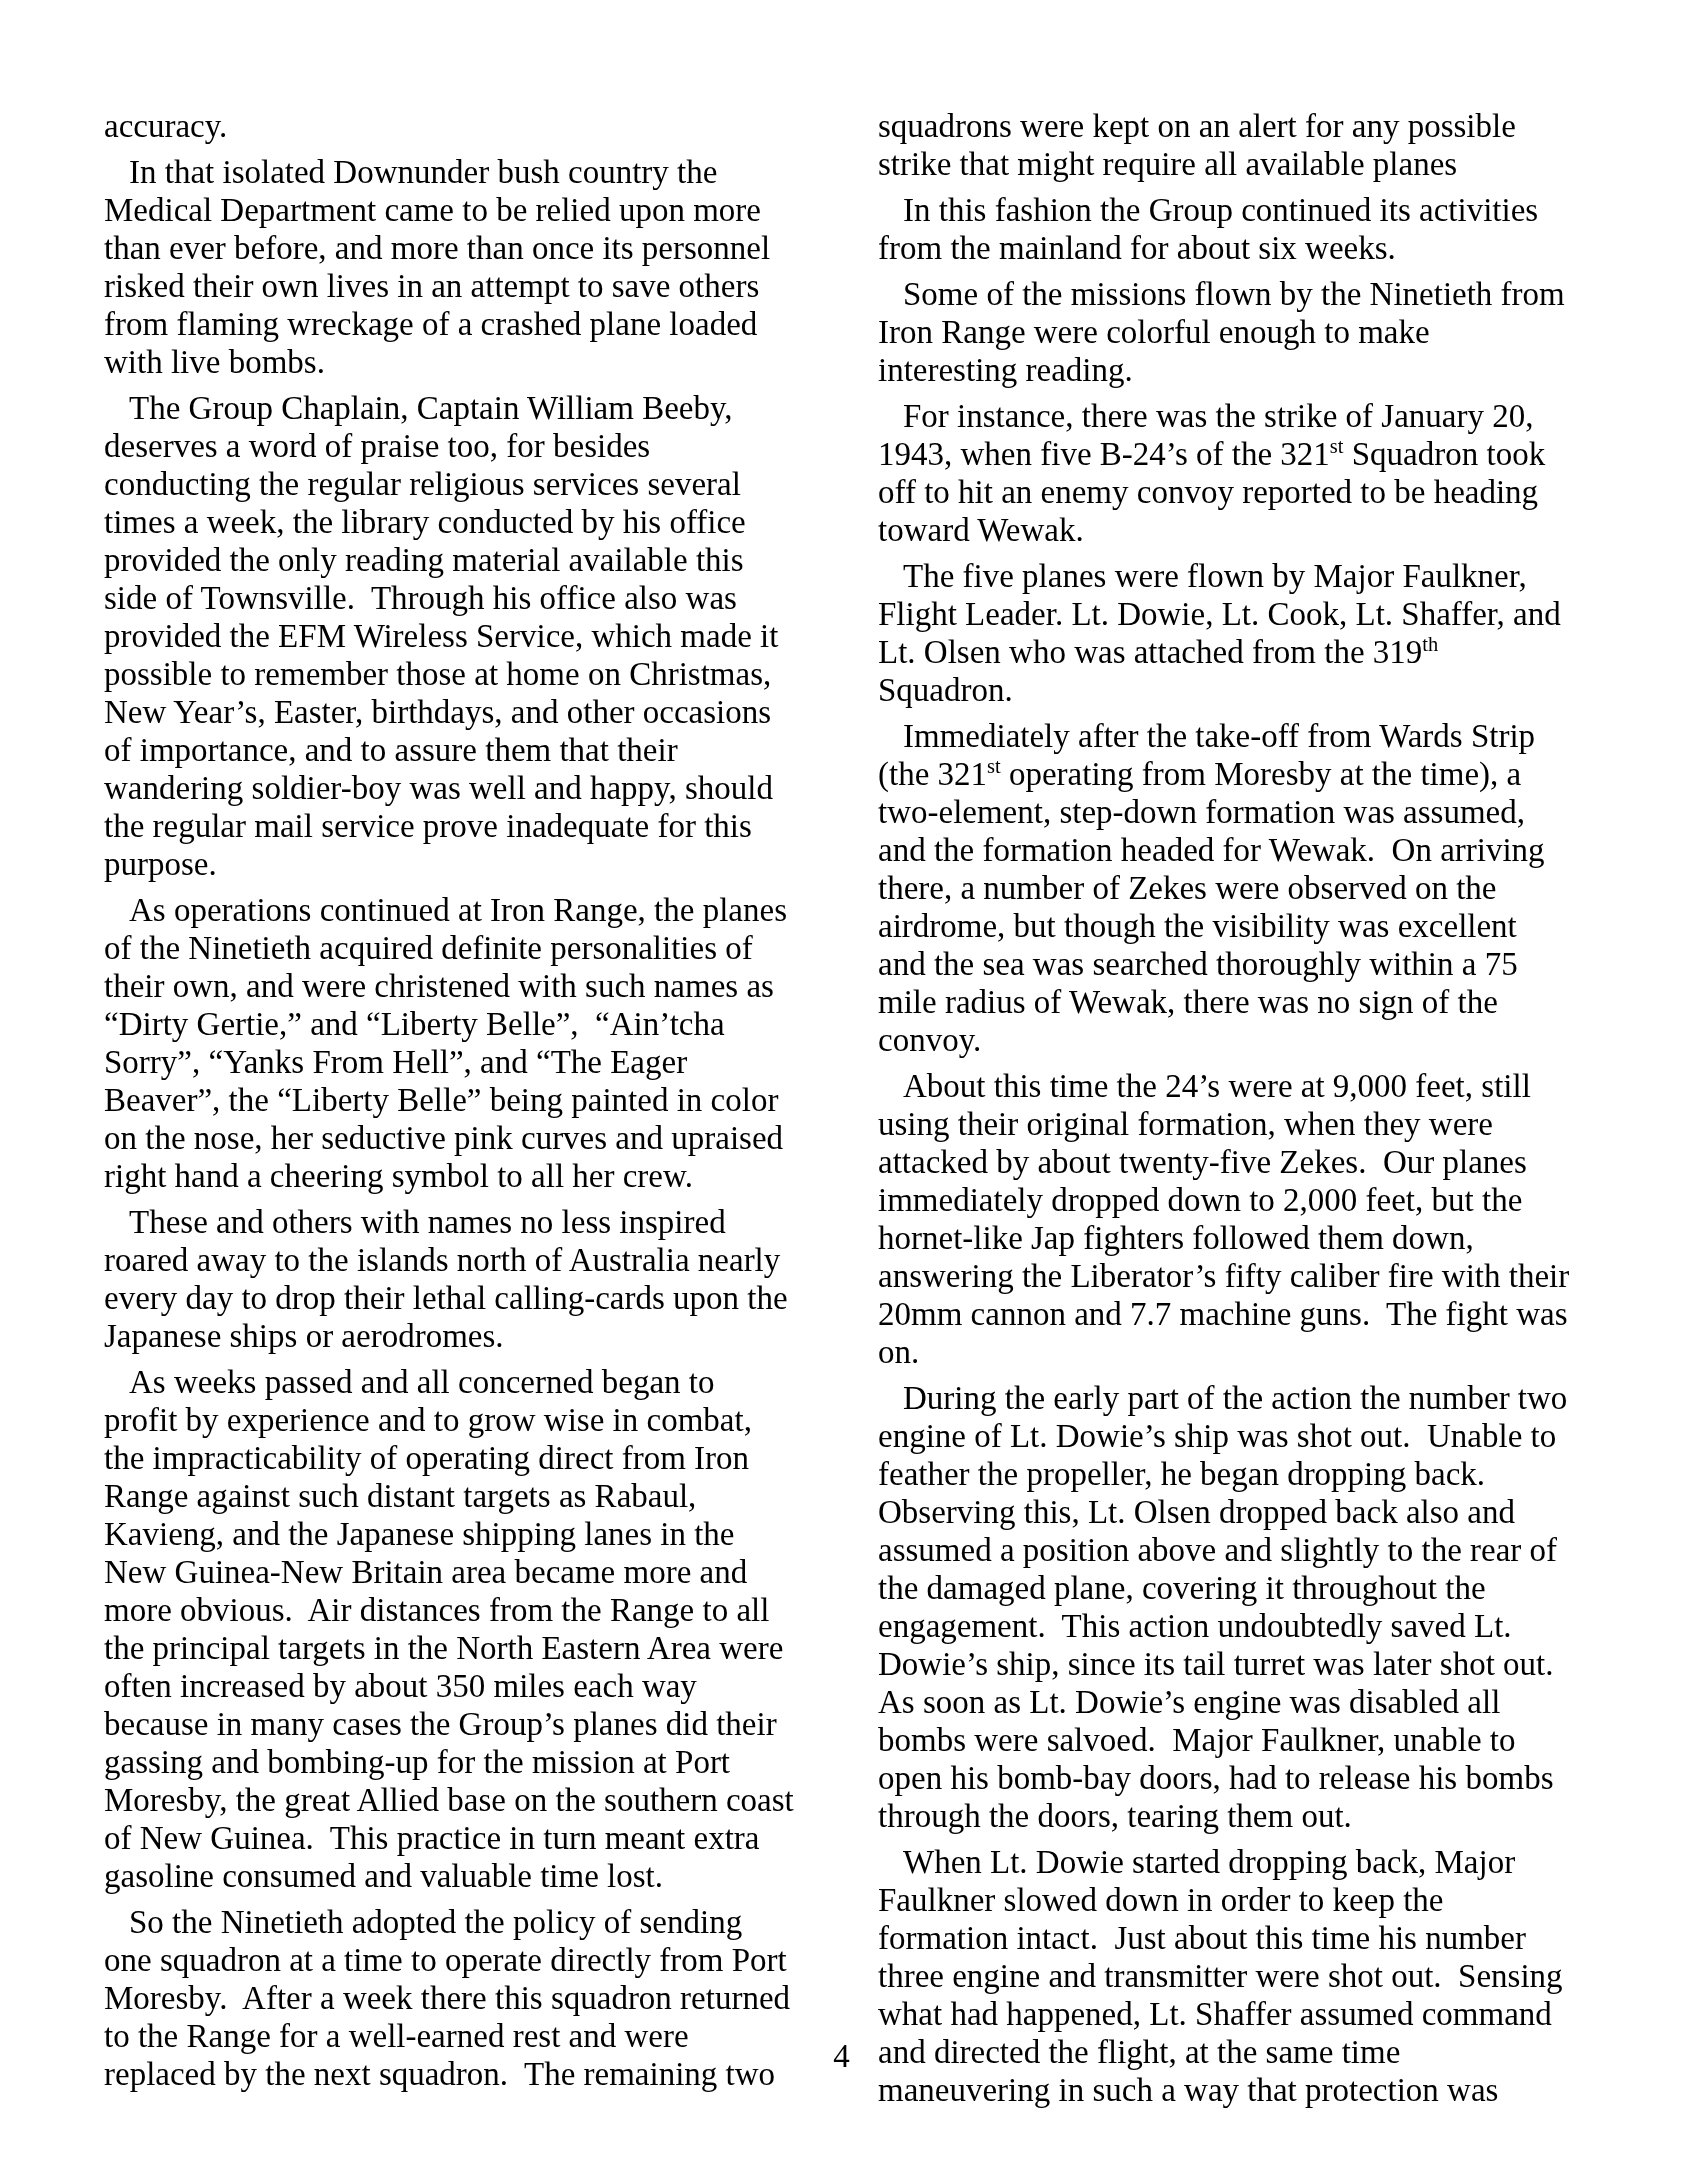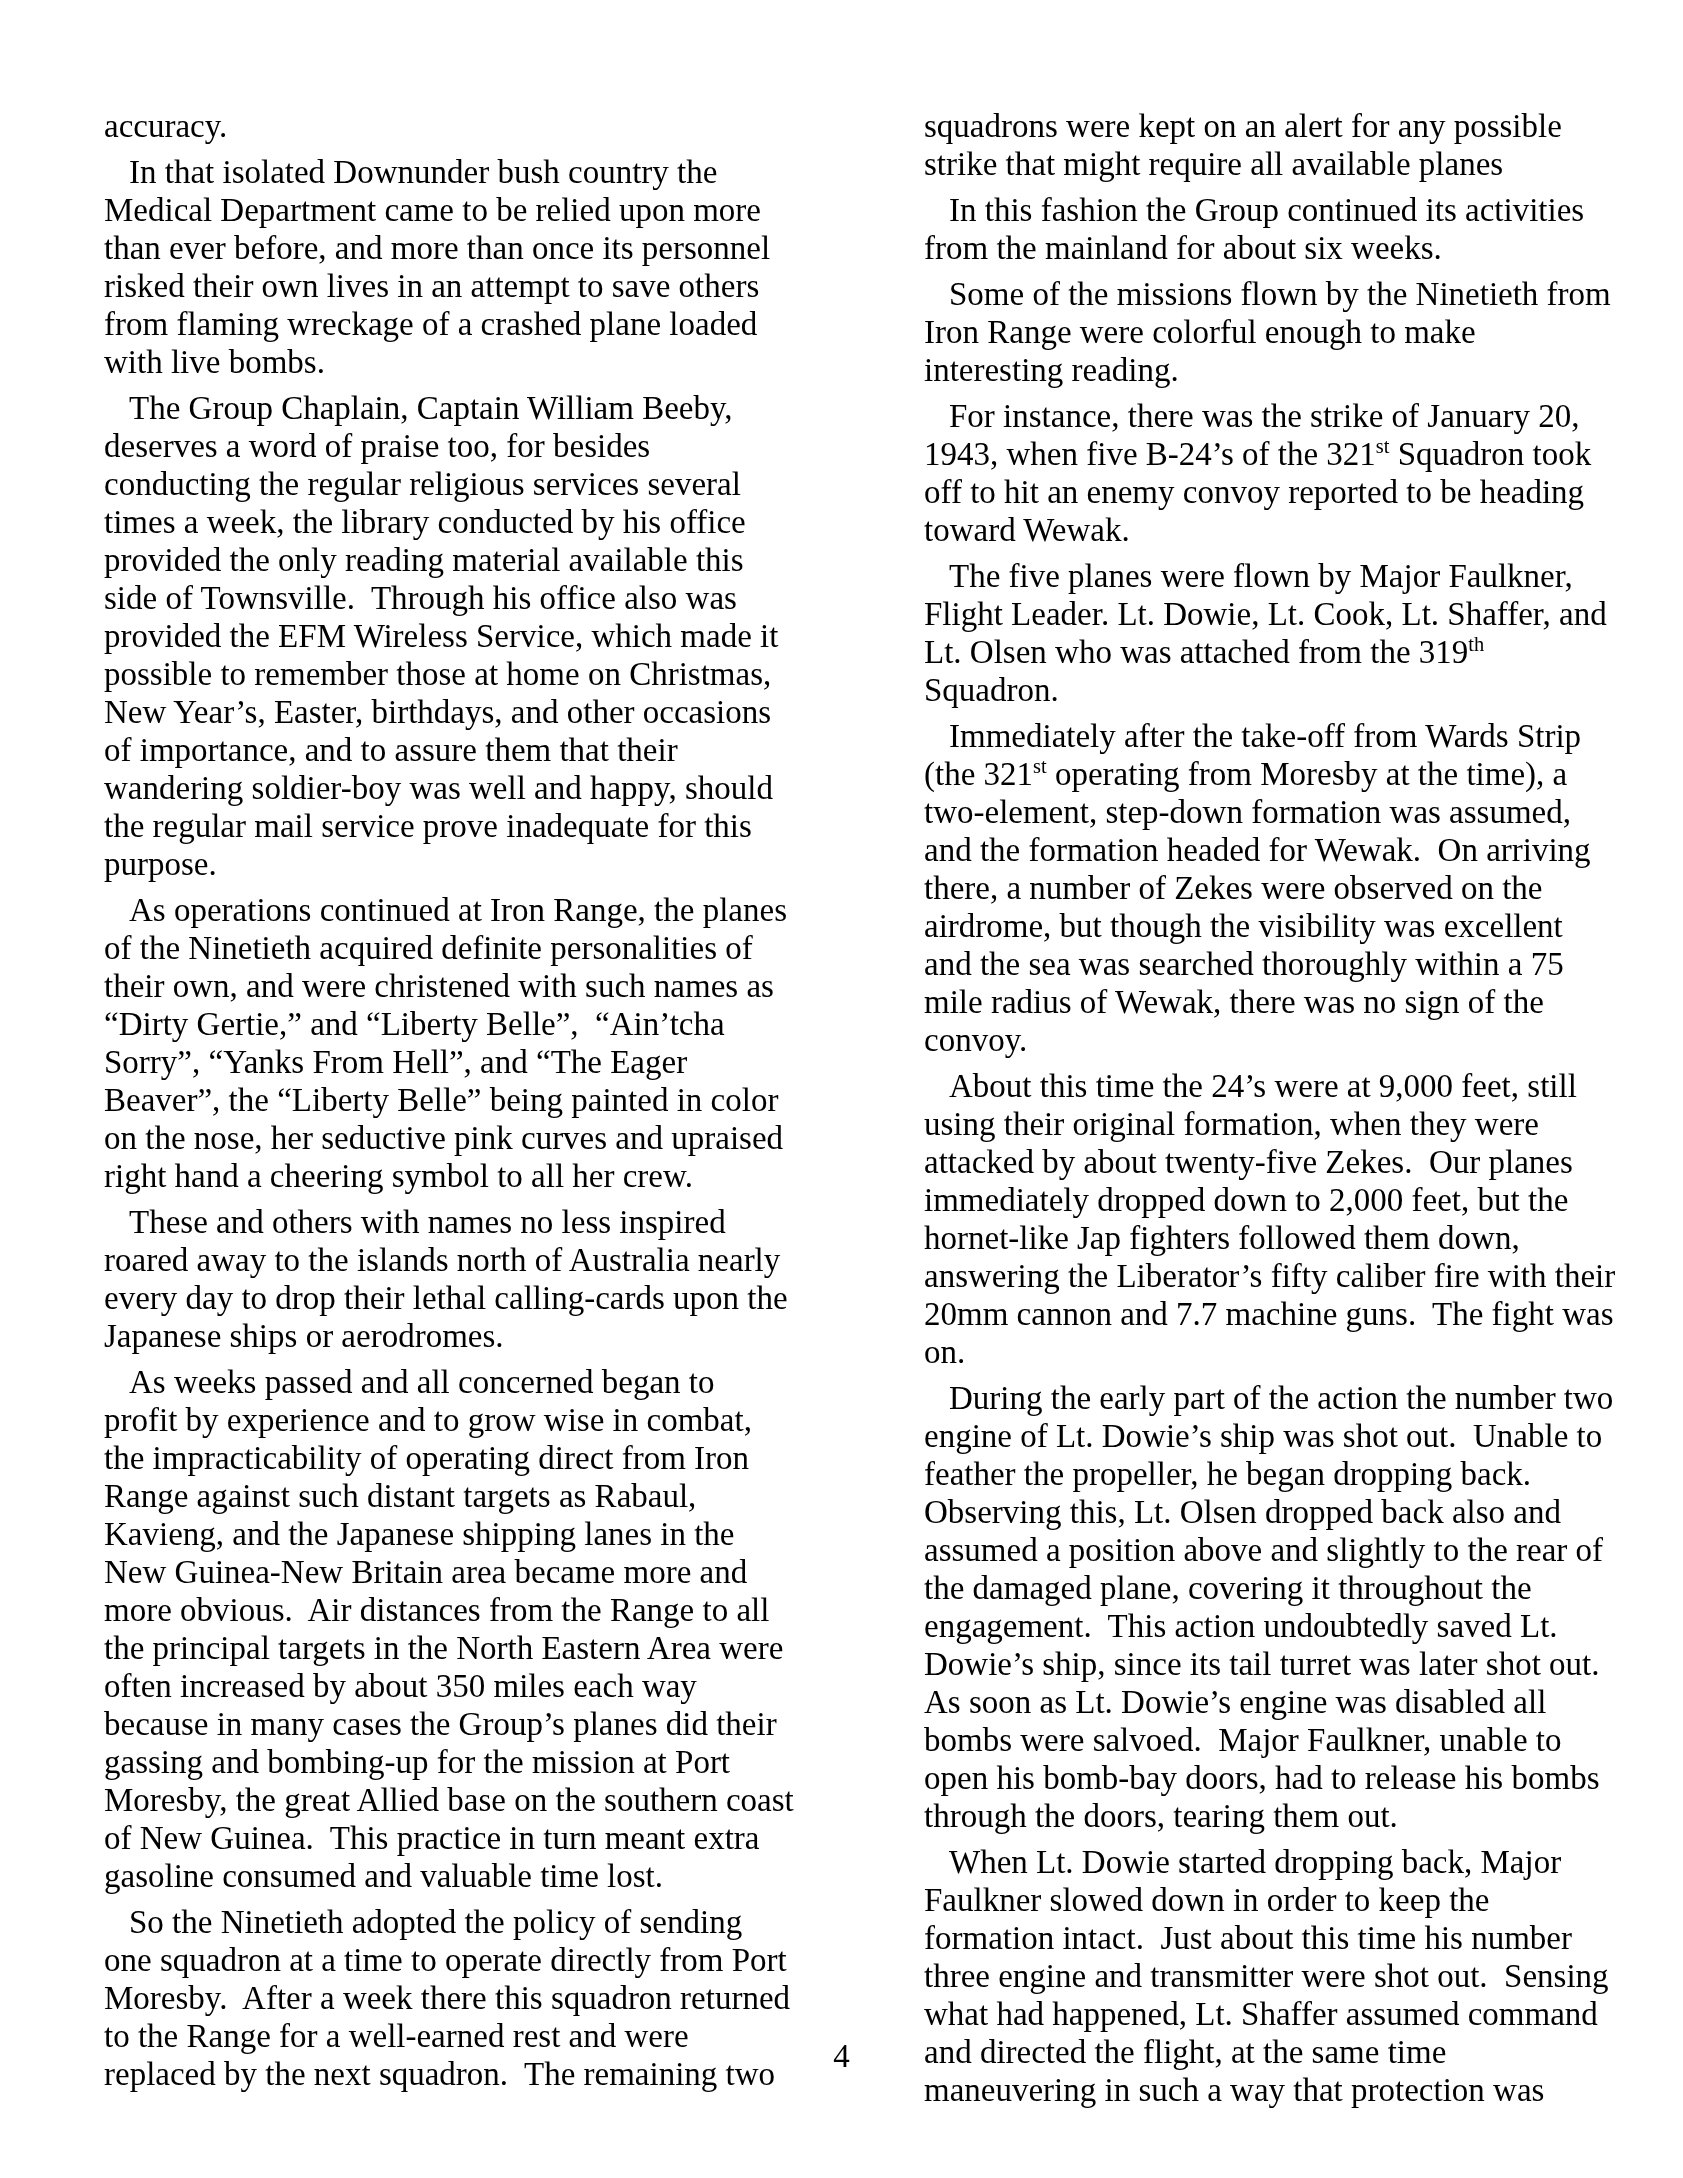--- a/index.html
+++ b/index.html
@@ -19,21 +19,21 @@
     overflow: hidden;
   }
   .text-column {
     position: absolute;
     top: 99px;
     width: 708px;
     text-align: left;
     white-space: pre-wrap;
   }
   .col-left  { left: 96px; }
-  .col-right { left: 916px; }
+  .col-right { left: 870px; }
   .text-column p {
     margin: 8px;
     padding: 0;
   }
   .text-column p.indent {
     text-indent: 25px;
   }
   sup {
     font-size: 0.62em;
     line-height: 0;

